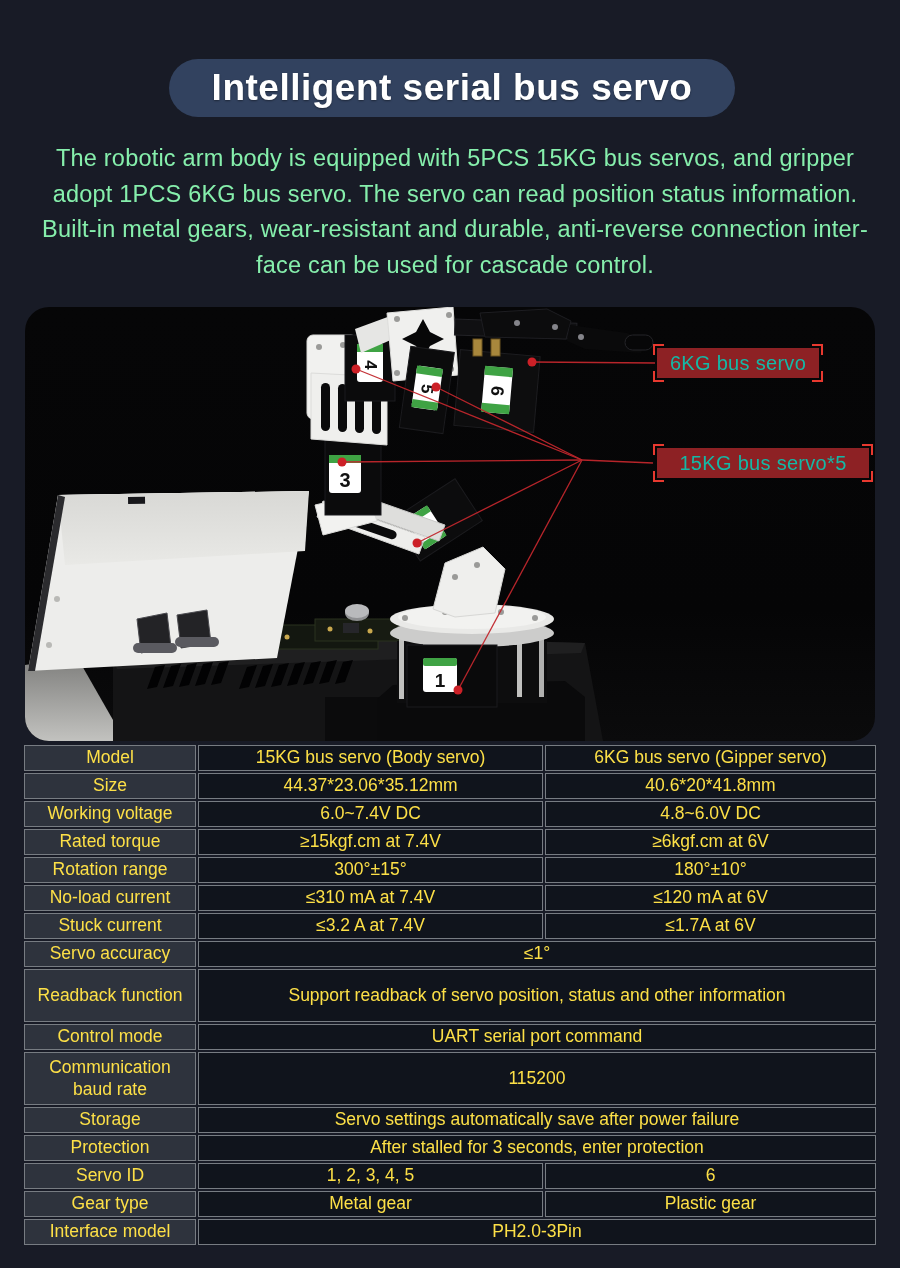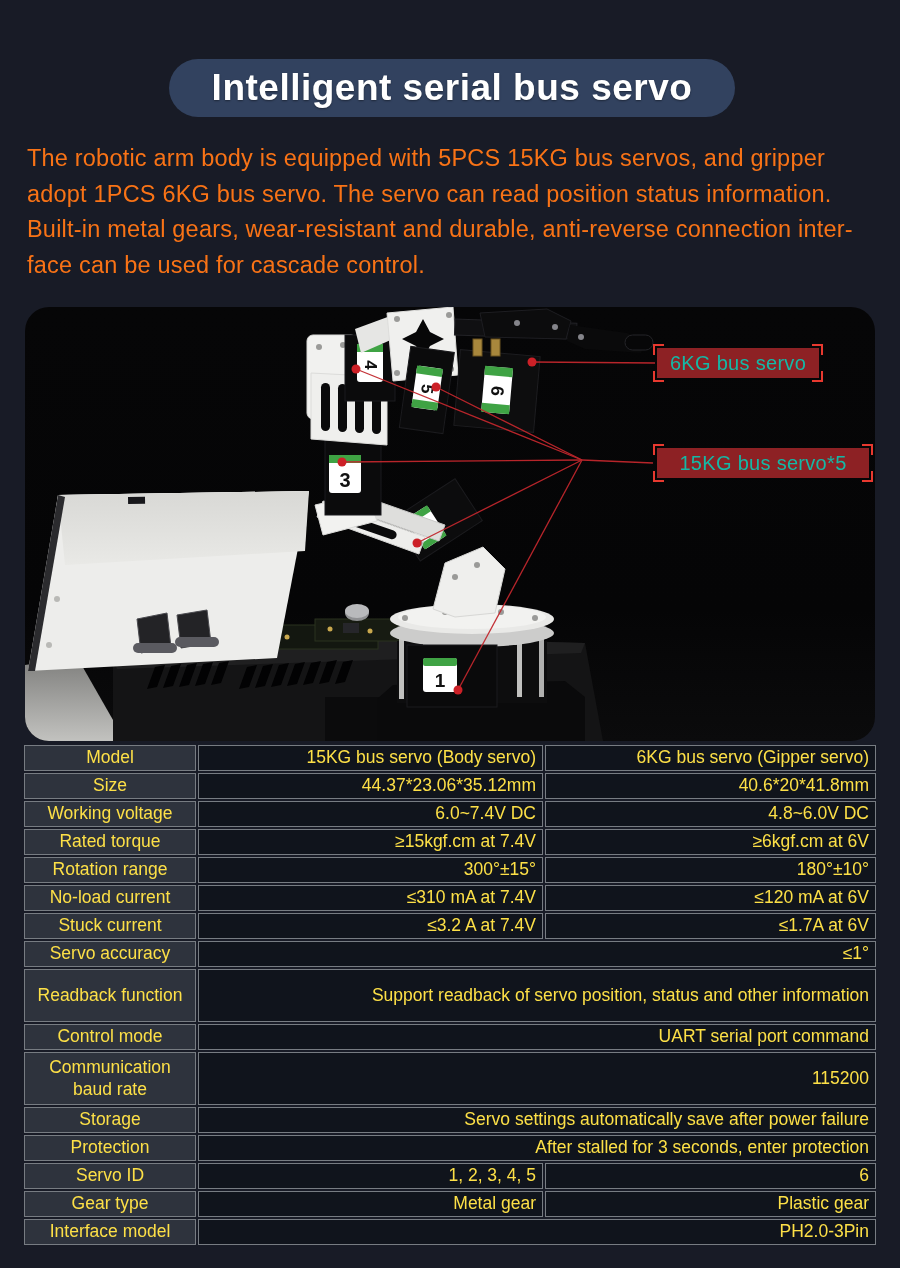--- a/index.html
+++ b/index.html
@@ -20,22 +20,23 @@
     display:flex;align-items:center;justify-content:center;margin-top:12px;
   }
   .title-pill span{
     font-size:37px;font-weight:bold;color:#ffffff;letter-spacing:.5px;
     text-shadow:0 1px 2px rgba(0,0,0,.4);
   }
 
   
   .intro{
     position:absolute;left:27px;top:141px;width:856px;
-    font-size:23.5px;line-height:35.6px;color:#f97316;
+    font-size:23.5px;line-height:35.6px;color:#86efac;
     letter-spacing:.2px;
+    text-align:center;
   }
 
   
   .photo-wrap{
     position:absolute;left:25px;top:307px;width:850px;height:434px;
     background:linear-gradient(180deg,#060607 0%,#050506 70%,#0b0b0c 100%);
     border-radius:24px;overflow:hidden;
   }
   .photo-wrap svg{position:absolute;left:0;top:0;}
 
@@ -57,21 +58,21 @@
   .spec-table{
     position:absolute;left:22px;top:743px;width:856px;
     border-collapse:separate;border-spacing:2px;
     font-size:17.5px;color:#fde047;table-layout:fixed;
   }
   .spec-table td{
     border:1px solid #777c82;text-align:center;vertical-align:middle;
     padding:1px 6px;height:22px;line-height:1.25;
   }
   .spec-table td.label-cell{background:#2e333d;}
-  .spec-table td.value-cell{background:#10141c;text-align:right;}
+  .spec-table td.value-cell{background:#10141c;}
   .spec-table tr.tall td{height:49px;}
 </style>
 </head>
 <body>
 
 <div class="stage">
 
   <div class="title-pill">
     <span>Intelligent serial bus servo</span>
   </div>

